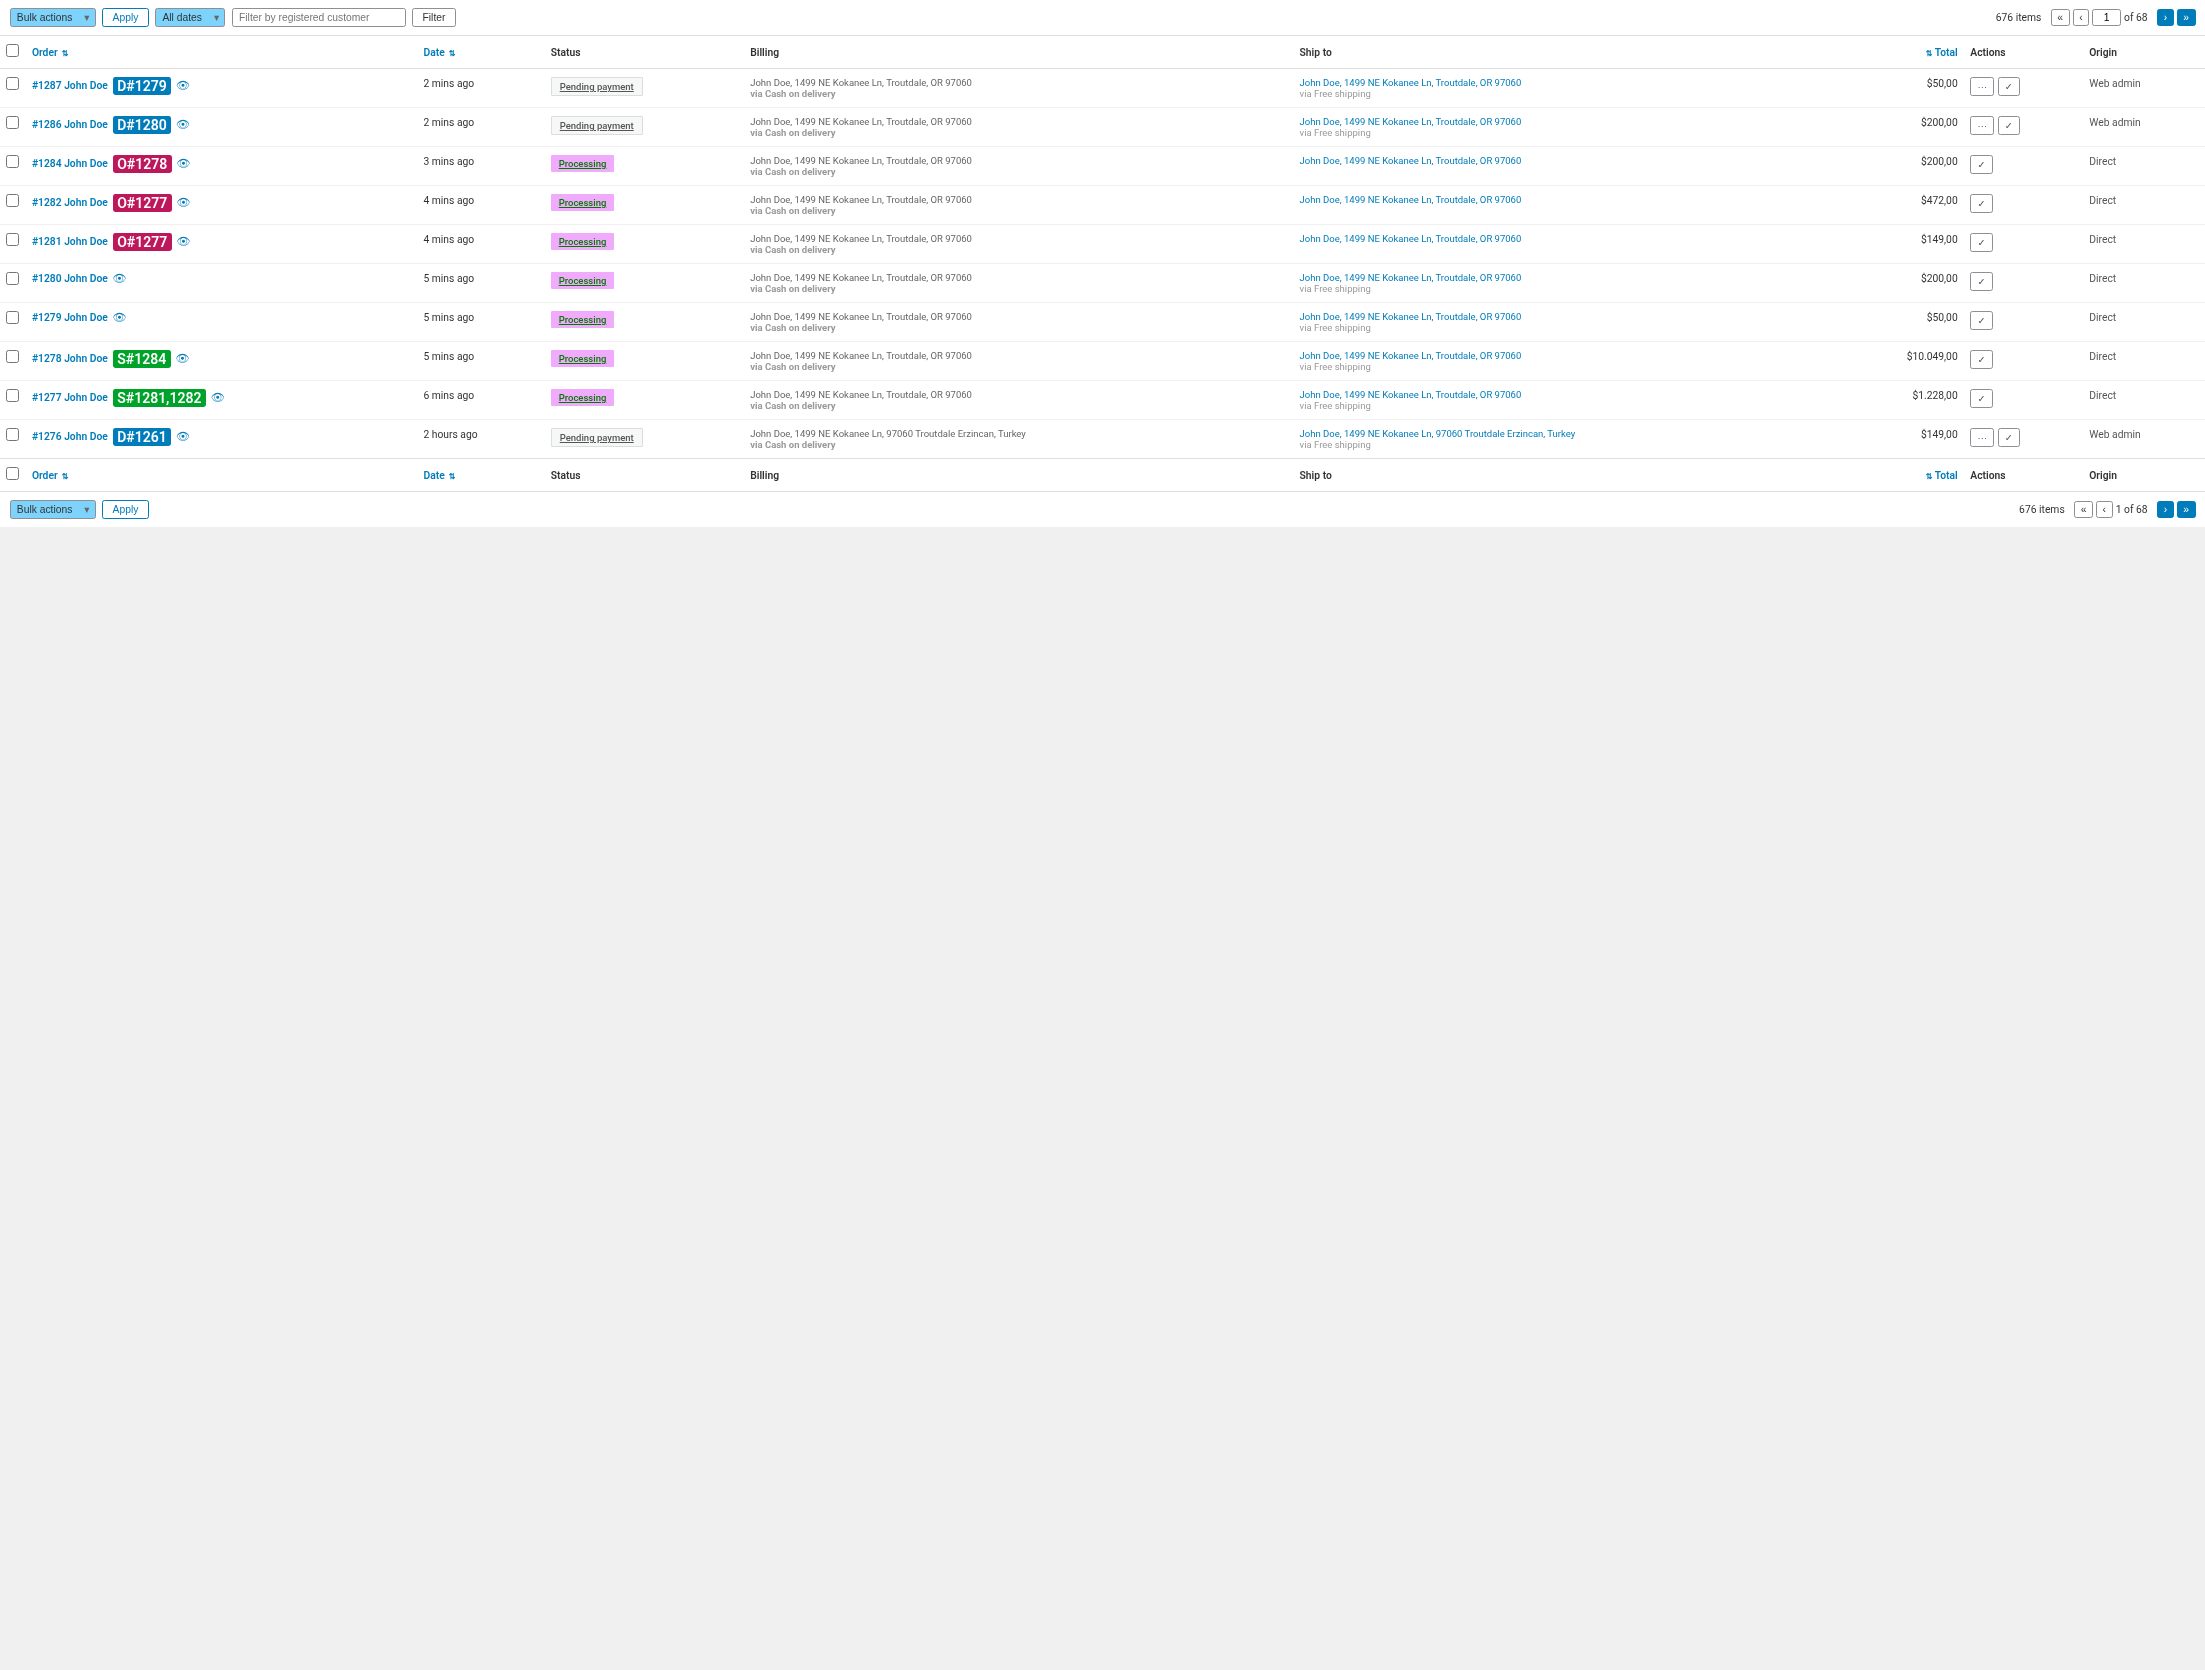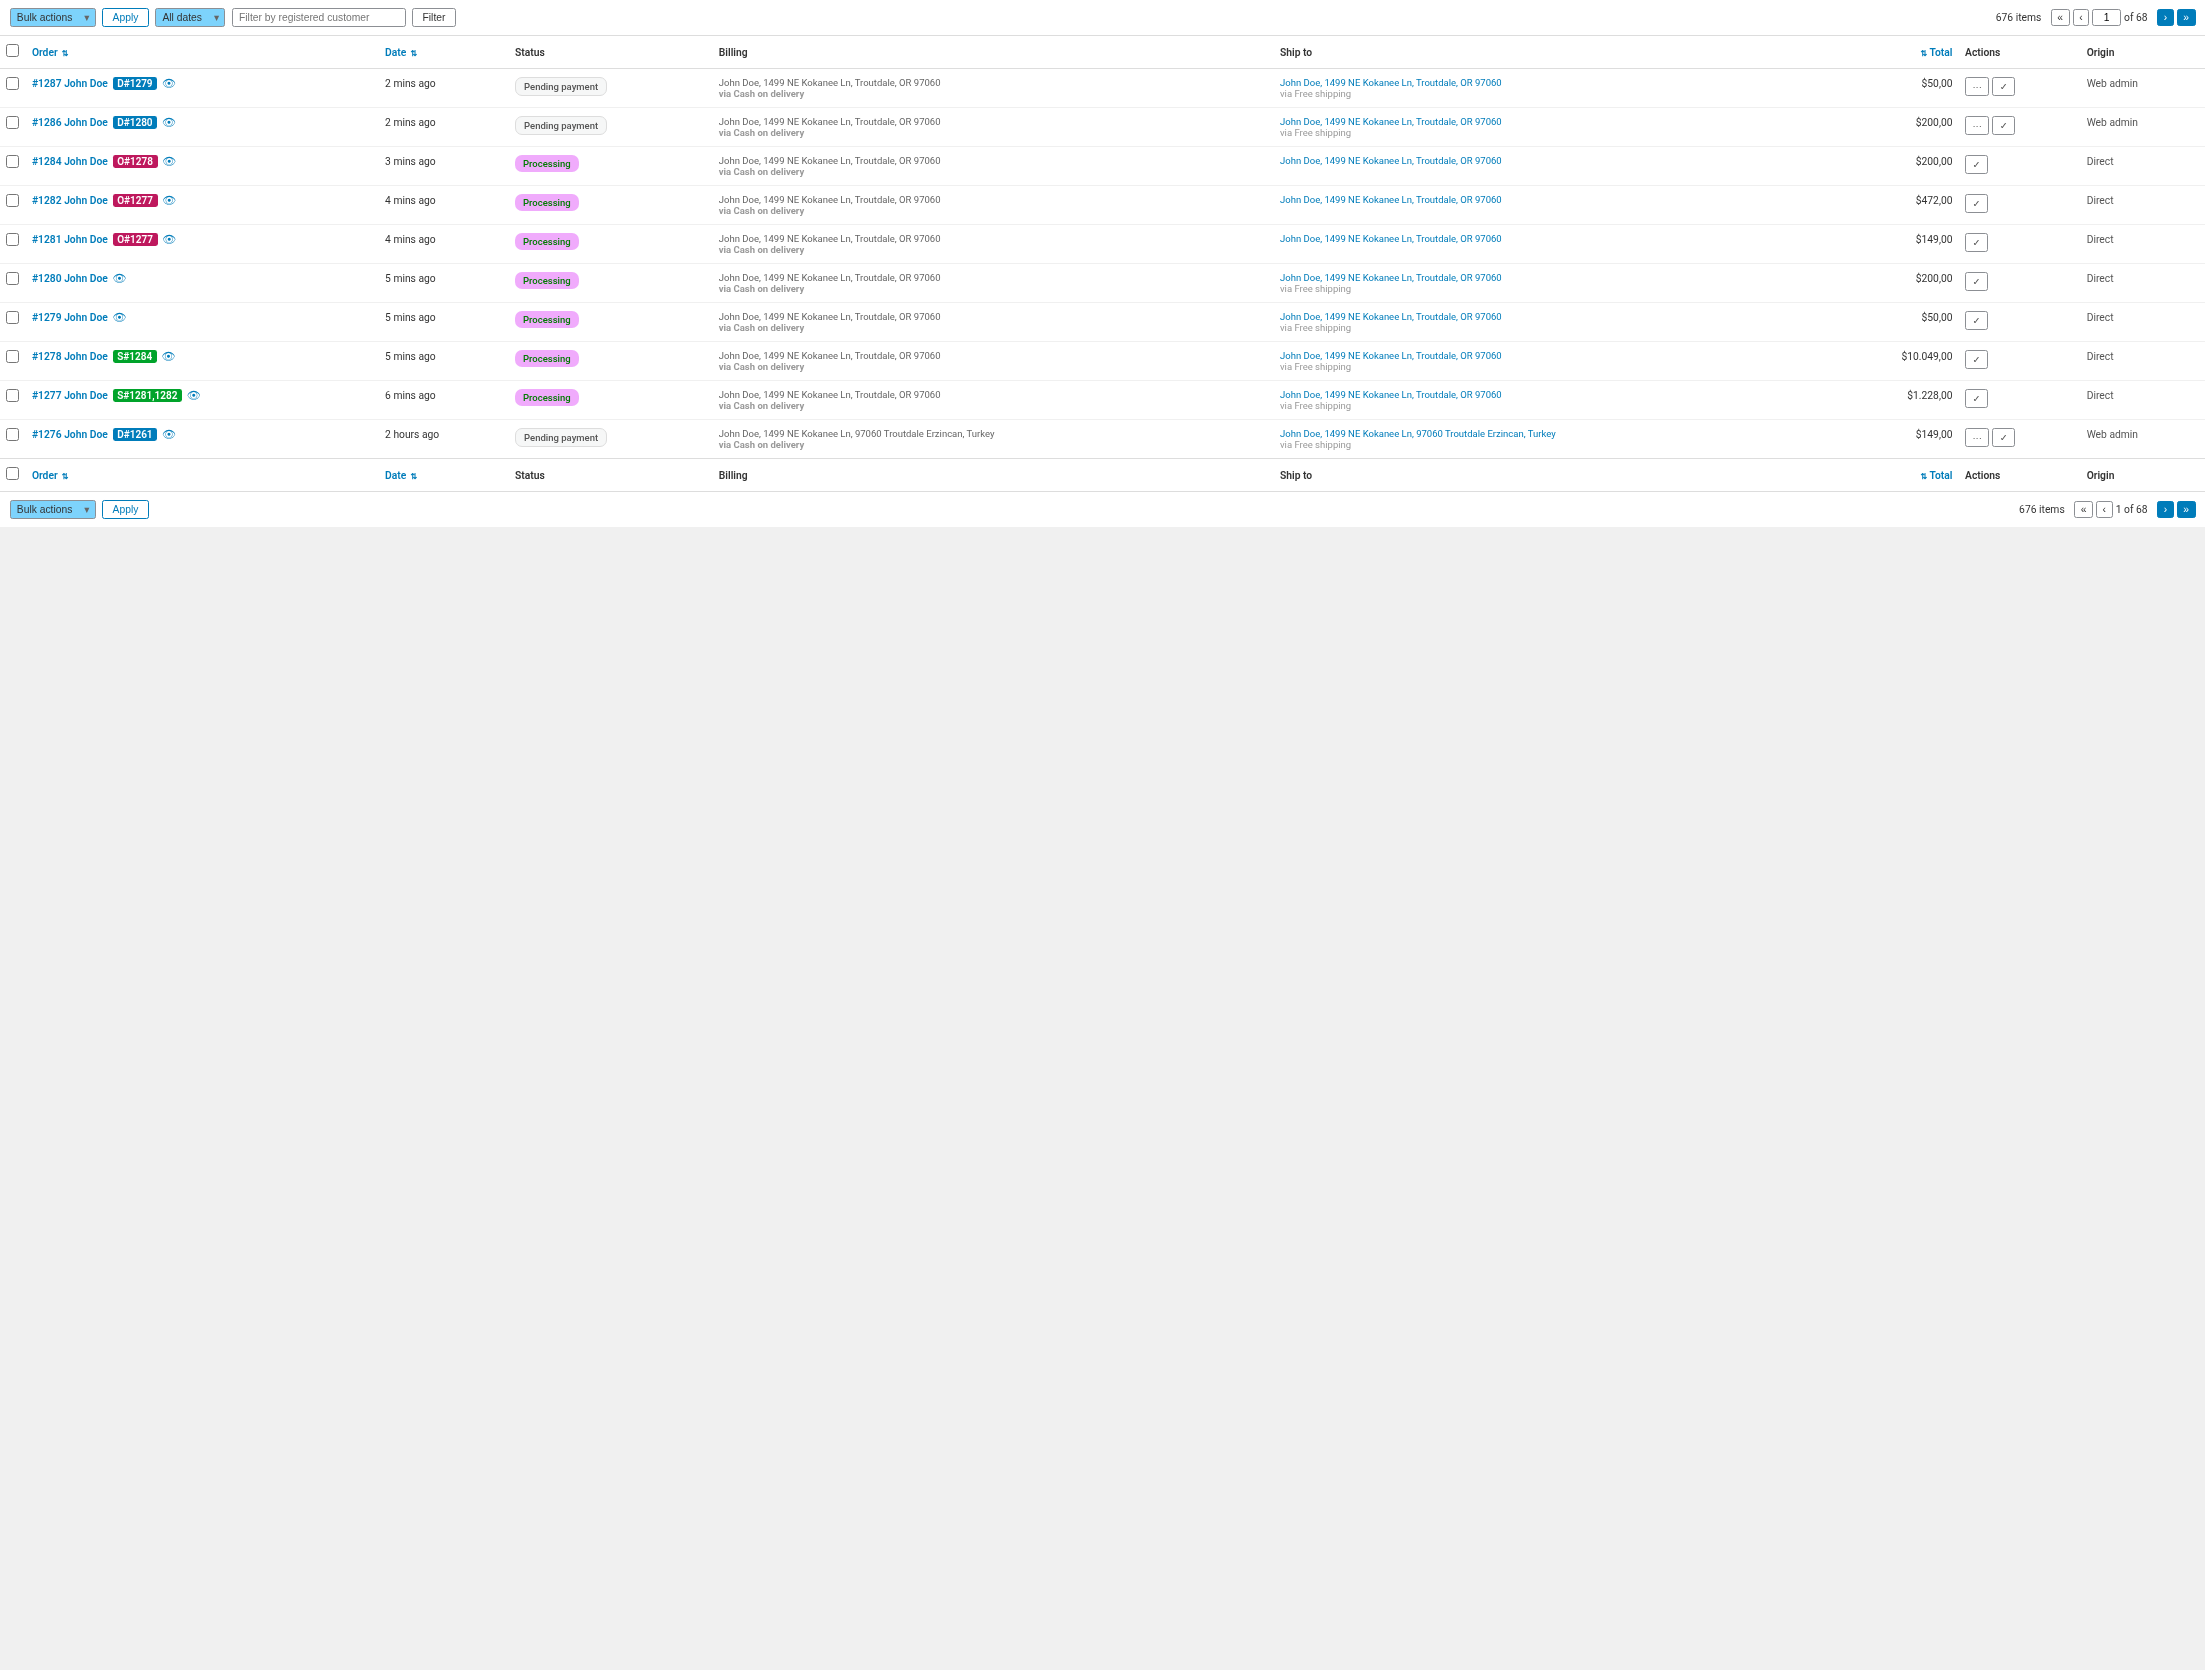--- a/index.html
+++ b/index.html
@@ -61,31 +61,31 @@
     thead th.sortable .sort-arrows, tfoot th.sortable .sort-arrows { font-size: 8px; margin-left: 1.6px; color: #007cba; }
 
     tbody tr { border-bottom: 0.8px solid #f0f0f0; }
     tbody td { padding: 8px 6.3px; vertical-align: top; }
 
     .order-cell { display: flex; flex-direction: column; gap: 3.2px; justify-content: center; }
     .order-link { color: #007cba; text-decoration: none; font-weight: 600; font-size: 10.3px; }
     .order-row { display: flex; align-items: center; gap: 4.7px; flex-wrap: wrap; }
     .badge {
       display: inline-block; border-radius: 2.4px; padding: 0.8px 4.7px;
-      font-size: 10px; font-weight: 600; color: #fff; white-space: nowrap;
+      font-size: 14px; font-weight: 600; color: #fff; white-space: nowrap;
     }
     .badge-blue { background: #007cba; }
     .badge-orange { background: #be185d; }
     .badge-green { background: #00a32a; }
 
     .eye-icon { color: #007cba; font-size: 11px; cursor: pointer; }
 
     .status-badge {
-      display: inline-block; border-radius: 7px; padding: 3.2px 8px;
-      font-size: 9.5px; font-weight: 500; white-space: nowrap;
+      display: inline-block; border-radius: 1px; padding: 3.2px 8px;
+      font-size: 9.5px; font-weight: 500; white-space: nowrap; text-decoration: underline;
     }
     .status-pending { background: #f6f7f7; border: 0.8px solid #ddd; color: #555; }
     .status-processing { background: #f0abfc; color: #007b00; border: none; }
 
     .billing-cell { font-size: 9.5px; color: #666; }
     .billing-cell .via { color: #999; font-weight: bold; }
 
     .ship-cell { font-size: 9.5px; }
     .ship-cell a { color: #007cba; text-decoration: none; }
     .ship-cell .via { color: #999; }

